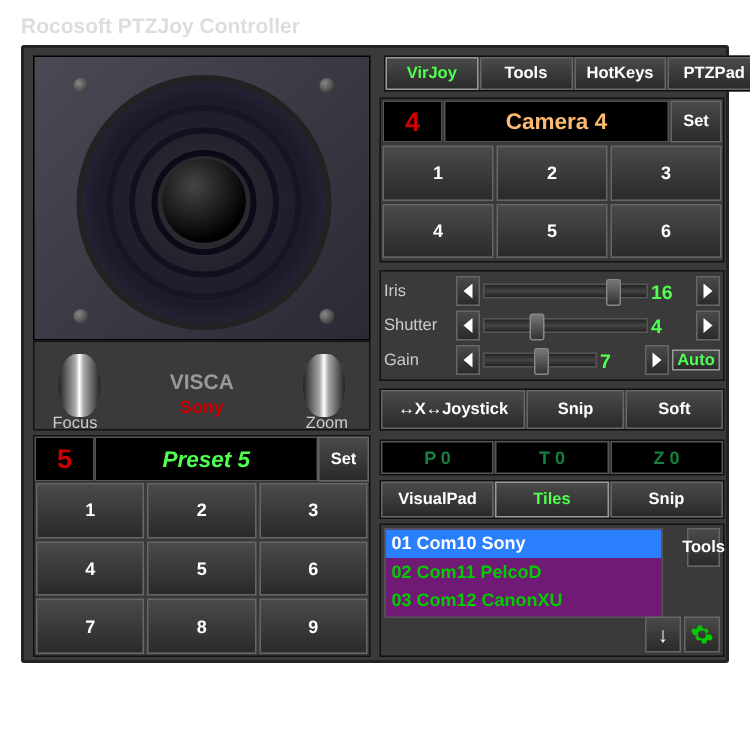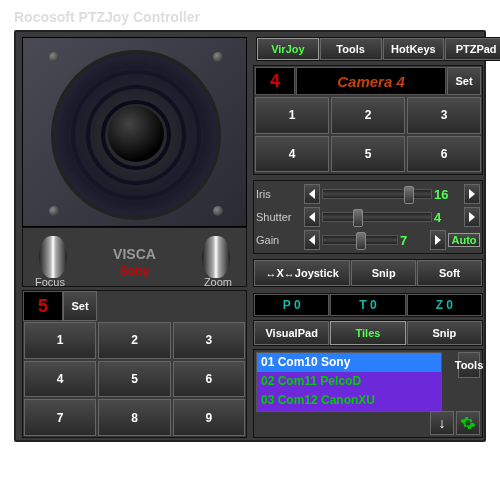--- a/index.html
+++ b/index.html
@@ -58,27 +58,27 @@
   .isg-lbl{width:46px;color:#ccc;font-size:11px}
   .ab{width:16px;height:20px}
   .isg-slider{flex:1;position:relative;height:18px;display:flex;align-items:center}
   .isg-val{width:28px;text-align:left;color:#4eff4e;font-weight:bold;font-size:13px;padding-right:2px}
   .autob{width:32px}
 
   .jss-box{left:237px;top:227px;width:230px;height:28px;display:flex;gap:1px}
   .jss-box .btn{flex:1}
 
   .ptzf-box{left:237px;top:261px;width:230px;height:24px;display:flex;gap:1px}
-  .ptzf-box .disp{flex:1;color:#14b8a6;font-size:12px;justify-content:center}
+  .ptzf-box .disp{flex:1;color:#15803d;font-size:12px;justify-content:center}
 
   .vts-box{left:237px;top:288px;width:230px;height:26px;display:flex;gap:1px}
   .vts-box .btn{flex:1}
 
   .com-box{left:237px;top:317px;width:230px;height:89px}
-  .com-list{position:absolute;left:2px;top:2px;width:186px;height:60px;background:#6d28d9;border:1px solid #555;overflow:hidden}
+  .com-list{position:absolute;left:2px;top:2px;width:186px;height:60px;background:#701a75;border:1px solid #555;overflow:hidden}
   .com-row{height:19px;font-size:12px;padding:2px 4px;font-weight:bold}
   .com-sel{background:#2a7fff;color:#fff}
   .com-row.g{color:#0c0}
   .toolsb{position:absolute;right:2px;top:2px;width:22px;height:26px}
   .dnb{position:absolute;right:28px;bottom:2px;width:24px;height:24px}
   .gearb{position:absolute;right:2px;bottom:2px;width:24px;height:24px}
   .gear-svg{width:16px;height:16px}
   .darr{font-size:14px}
 </style>
 </head>
@@ -107,20 +107,21 @@
       <div class="lever lev-r"></div>
       <div class="viscaT">VISCA</div>
       <div class="sonyT">Sony</div>
       <div class="focZ foc">Focus</div>
       <div class="focZ zoo">Zoom</div>
     </div>
 
     <div class="panel pre-box">
       <div class="pre-head">
         <div class="disp" style="width:40px;color:#c00;font-size:18px">5</div>
+        <div class="disp" style="flex:1;color:#4eff4e;font-size:15px;font-style:italic">Preset 5</div>
         <div class="btn sm" style="width:34px">Set</div>
       </div>
       <div class="pre-grid">
         <div class="btn">1</div>
         <div class="btn">2</div>
         <div class="btn">3</div>
         <div class="btn">4</div>
         <div class="btn">5</div>
         <div class="btn">6</div>
         <div class="btn">7</div>
@@ -132,21 +133,21 @@
     <div class="panel tabs">
       <div class="btn active">VirJoy</div>
       <div class="btn">Tools</div>
       <div class="btn">HotKeys</div>
       <div class="btn">PTZPad</div>
     </div>
 
     <div class="panel cam-box">
       <div class="cam-head">
         <div class="disp" style="width:40px;color:#c00;font-size:18px">4</div>
-        <div class="disp" style="flex:1;color:#c2410c;font-size:15px;font-style:italic">Camera 4</div>
+        <div class="disp" style="flex:1;color:#fdba74;font-size:15px;">Camera 4</div>
         <div class="btn sm" style="width:34px">Set</div>
       </div>
       <div class="cam-grid">
         <div class="btn">1</div>
         <div class="btn">2</div>
         <div class="btn">3</div>
         <div class="btn">4</div>
         <div class="btn">5</div>
         <div class="btn">6</div>
       </div>

